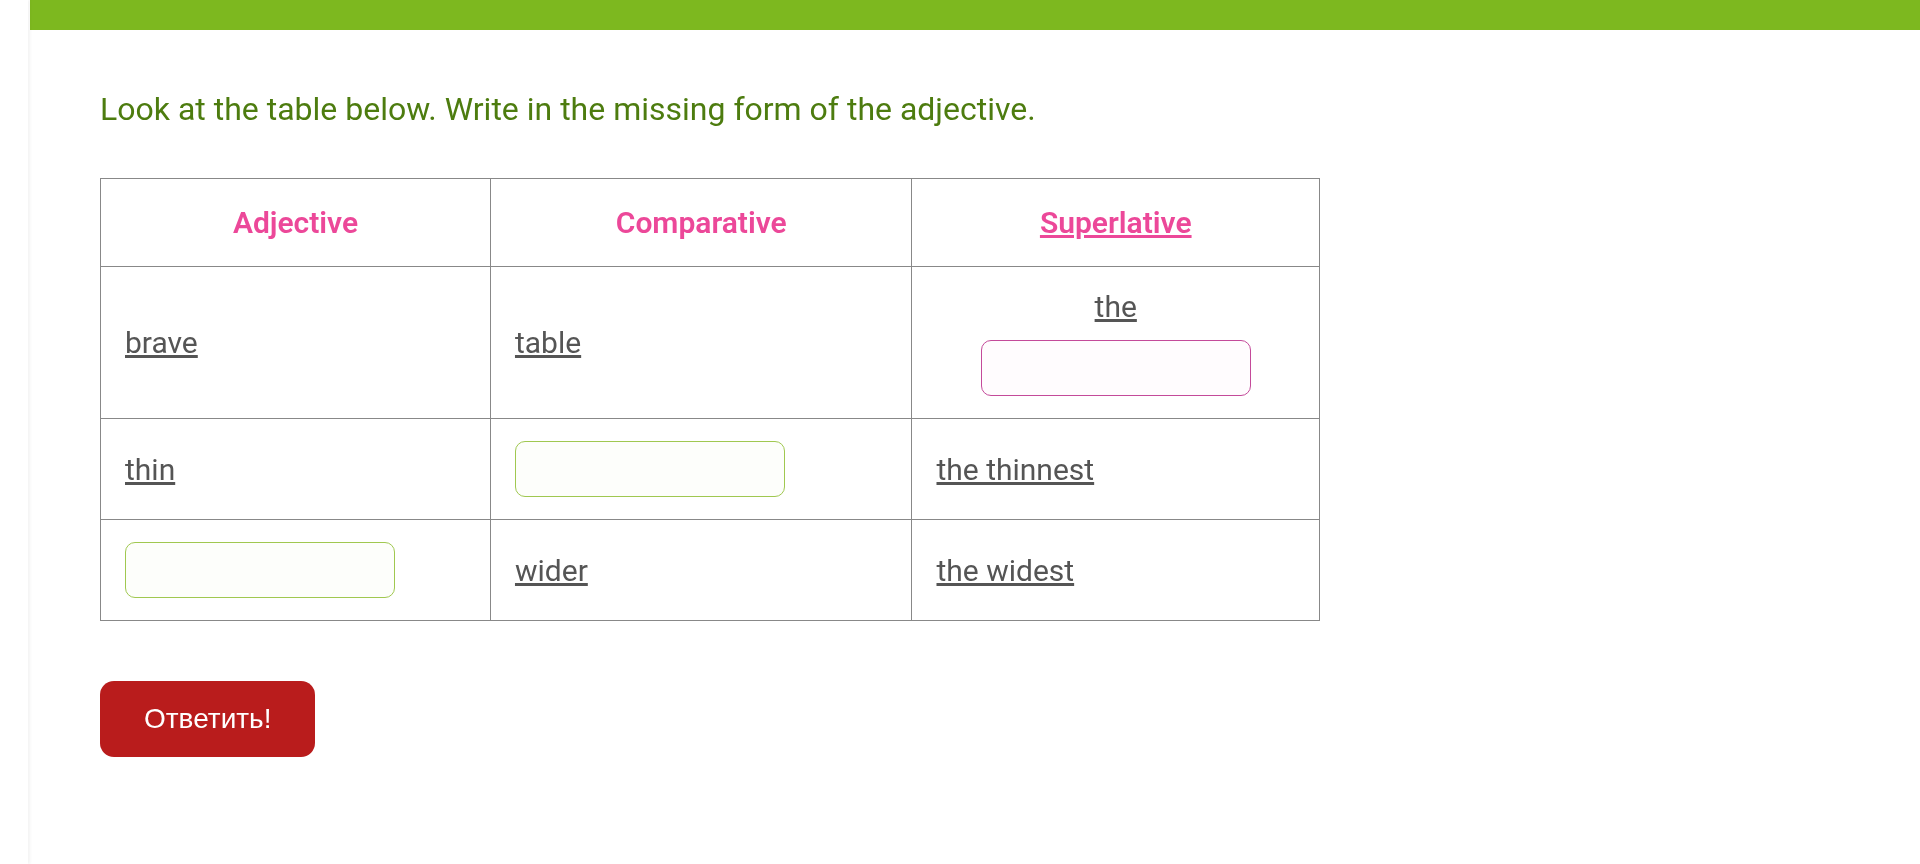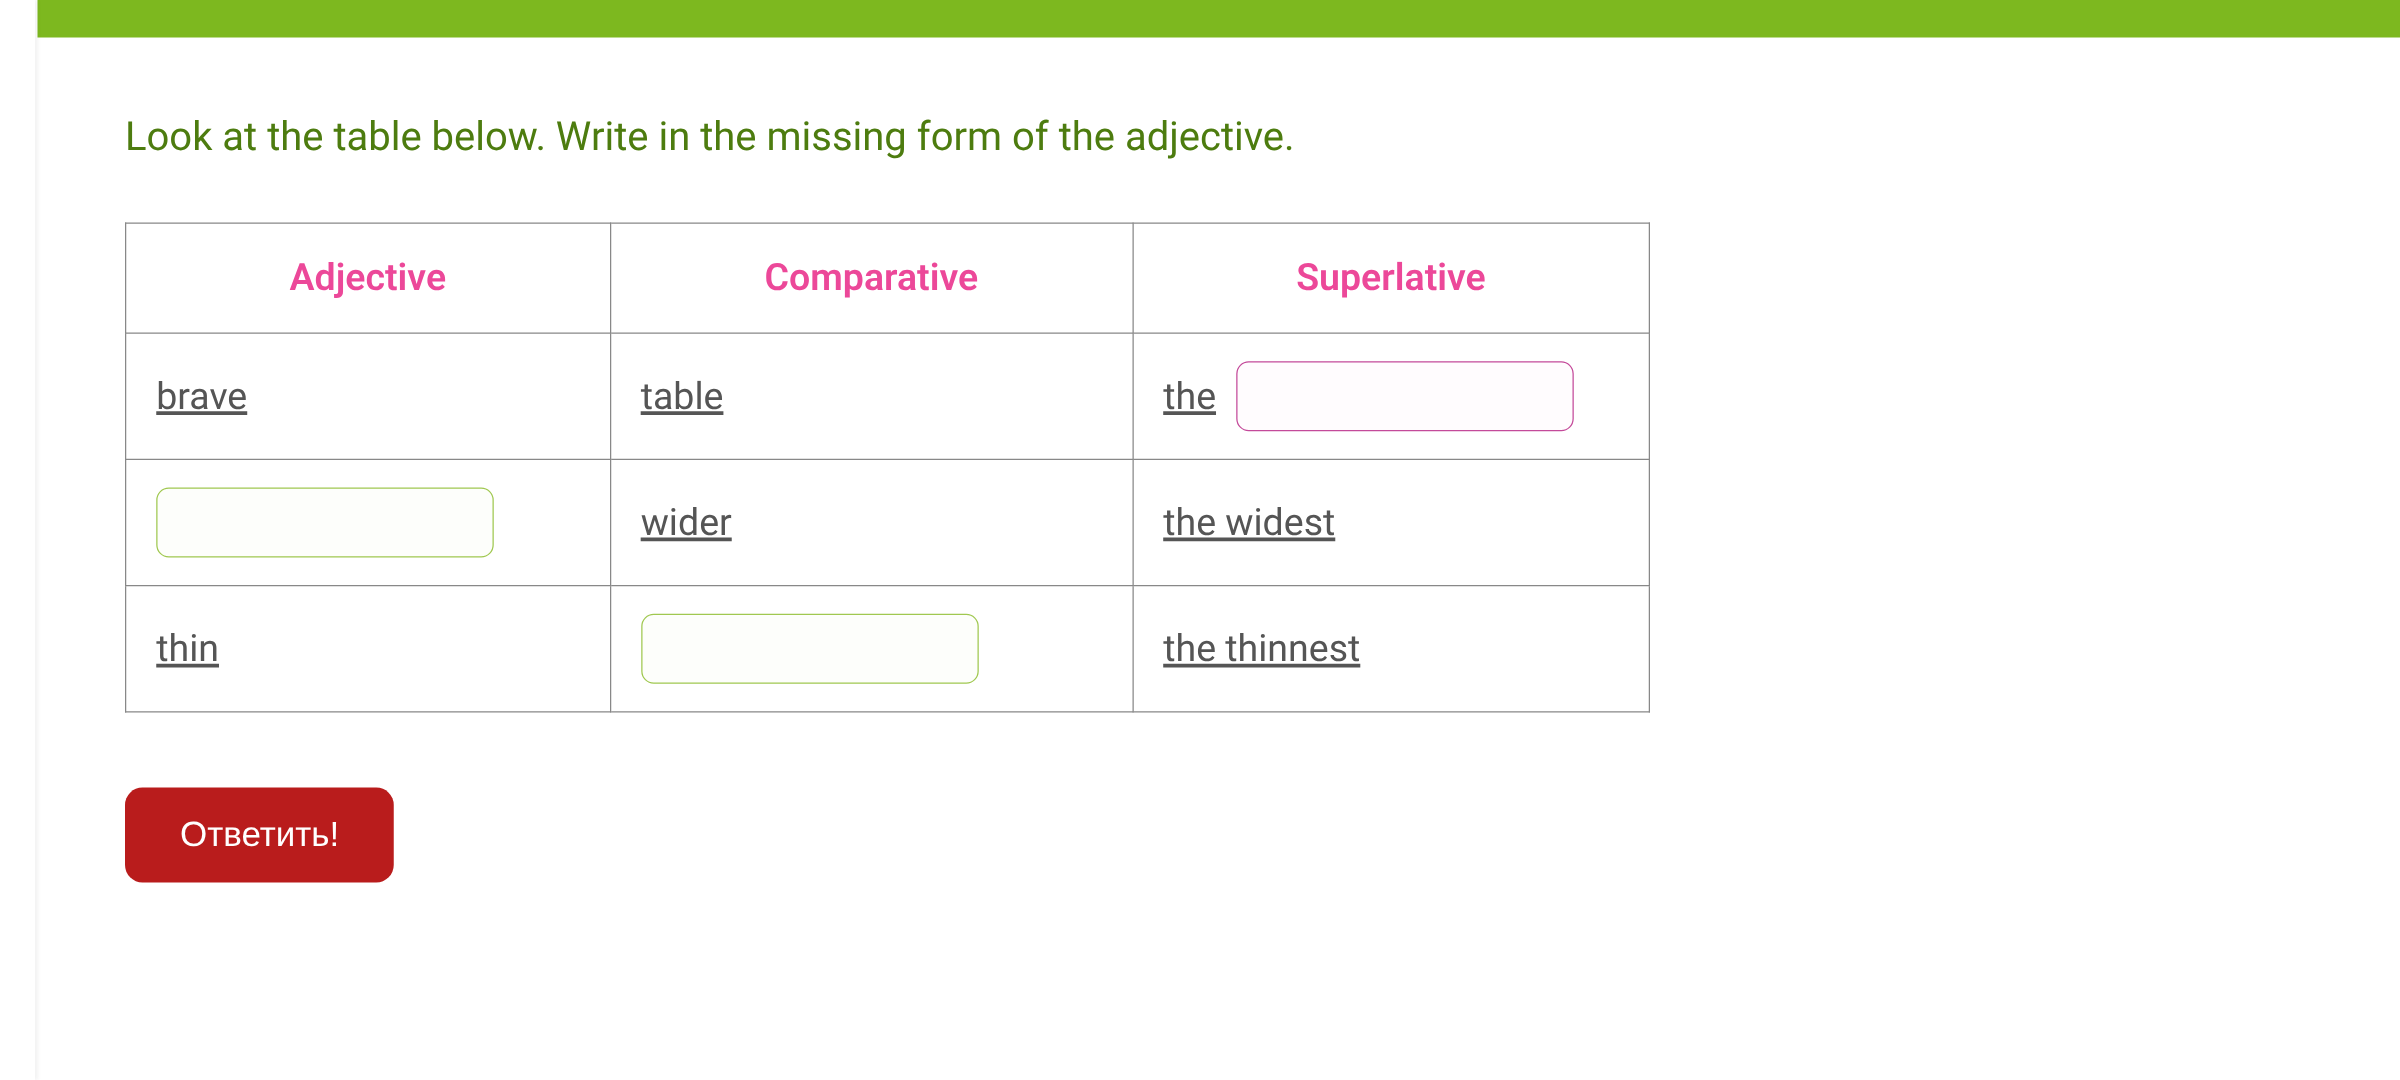--- a/index.html
+++ b/index.html
@@ -47,21 +47,21 @@
       font-weight: 600;
       text-align: center;
       font-size: 30px;
     }
     .exercise-table td {
       color: #555;
       text-decoration: underline;
     }
     .col-adj { width: 400px; }
     .col-comp { width: 436px; }
-    .col-sup { width: 420px; }
+    .col-sup { width: 420px; text-decoration: underline; }
     .input-green {
       border: 1.5px solid #a0c850;
       border-radius: 10px;
       height: 56px;
       width: 270px;
       padding: 4px 12px;
       font-size: 28px;
       background: #fdfefb;
       outline: none;
     }
@@ -72,20 +72,21 @@
       width: 270px;
       padding: 4px 12px;
       font-size: 28px;
       background: #fffcfe;
       outline: none;
     }
     .cell-inline {
       display: flex;
       align-items: center;
       gap: 16px;
+      flex-direction: column;
     }
     .prefix {
       color: #555;
     }
     .answer-button {
       margin-top: 60px;
       background: #b91c1c;
       color: #fff;
       border: none;
       border-radius: 14px;
@@ -127,30 +128,30 @@
         <td>brave</td>
         <td>table</td>
         <td>
           <div class="cell-inline">
             <span class="prefix">the</span>
             <input type="text" class="input-pink" value="" style="">
           </div>
         </td>
       </tr>
       <tr>
+        <td>thin</td>
+        <td>
+          <input type="text" class="input-green" value="" style="">
+        </td>
+        <td>the thinnest</td>
+      </tr>
+      <tr>
         <td>
           <input type="text" class="input-green" value="" style="">
         </td>
         <td>wider</td>
         <td>the widest</td>
-      </tr>
-      <tr>
-        <td>thin</td>
-        <td>
-          <input type="text" class="input-green" value="" style="">
-        </td>
-        <td>the thinnest</td>
       </tr>
     </tbody>
   </table>
 
   <button class="answer-button">Ответить!</button>
 </div>
 
 </body></html>

